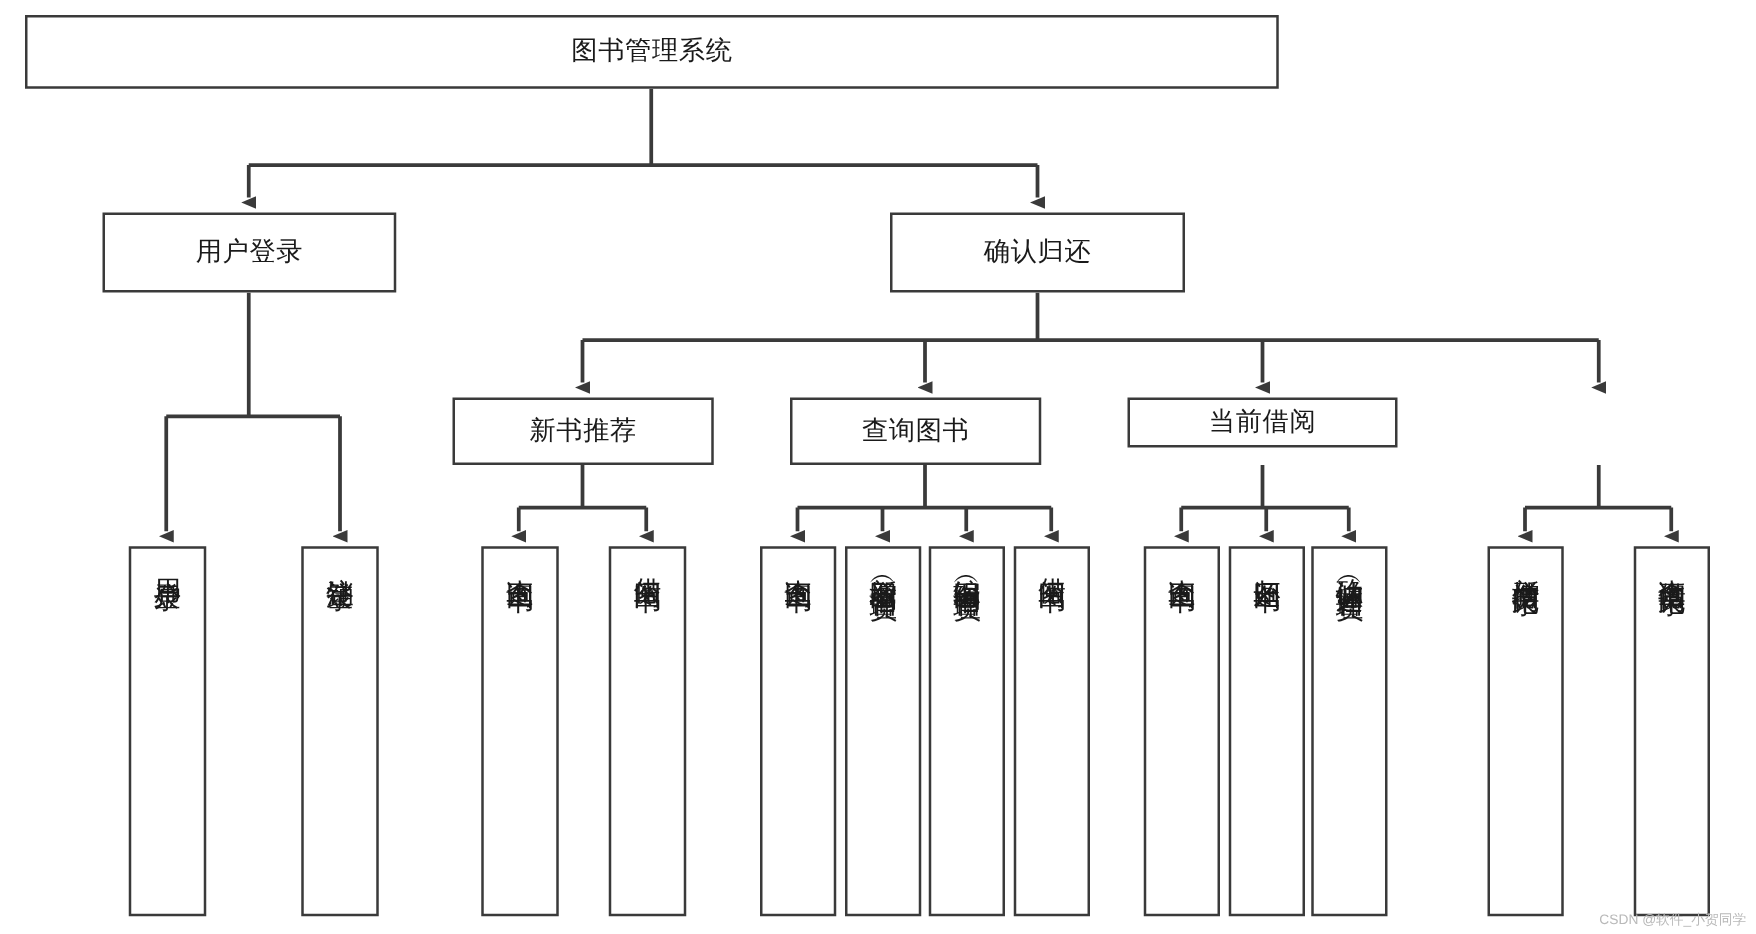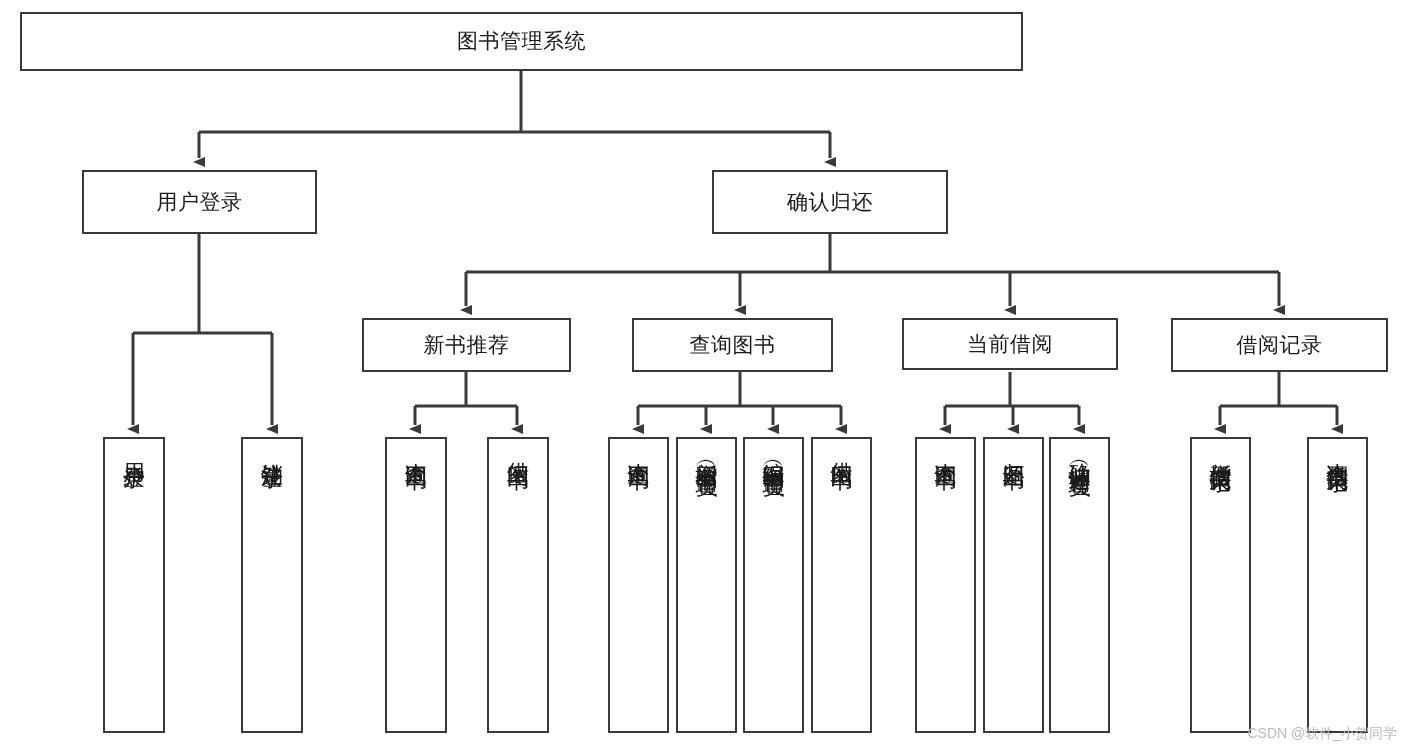--- a/index.html
+++ b/index.html
@@ -54,21 +54,21 @@
     writing-mode: vertical-rl;
     text-orientation: upright;
     font-size: 22px;
     letter-spacing: 2px;
     line-height: 1;
   }
   #watermark {
     position: absolute;
     right: 8px;
     bottom: 4px;
-    font-size: 14px;
+    font-size: 11px;
     color: #b9b9b9;
     white-space: nowrap;
     user-select: none;
   }
 </style>
 </head>
 <body>
 
 <div id="canvas">
 
@@ -135,27 +135,24 @@
   </div>
 
   <div class="node horizontal" style="left:362px; top:318px; width:209px; height:54px;justify-content:center;">
     <span class="node-label">新书推荐</span>
   </div>
 
   <div class="node horizontal" style="left:632px; top:318px; width:201px; height:54px;">
     <span class="node-label">查询图书</span>
   </div>
 
-  <div class="node horizontal" style="left:902px; top:318px; width:216px; height:52px;">
+  <div class="node horizontal" style="left:902px; top:318px; width:216px; height:40px;">
     <span class="node-label">当前借阅</span>
   </div>
 
-  <div class="node horizontal" style="left:1171px; top:318px; width:217px; height:54px;">
-    <span class="node-label">借阅记录</span>
-  </div>
 
   <div class="node vertical" style="left:103px; top:437px; width:62px; height:296px;">
     <span class="node-label">用户登录</span>
   </div>
 
   <div class="node vertical" style="left:241px; top:437px; width:62px; height:296px;">
     <span class="node-label">注销登录</span>
   </div>
 
   <div class="node vertical" style="left:385px; top:437px; width:62px; height:296px;">

